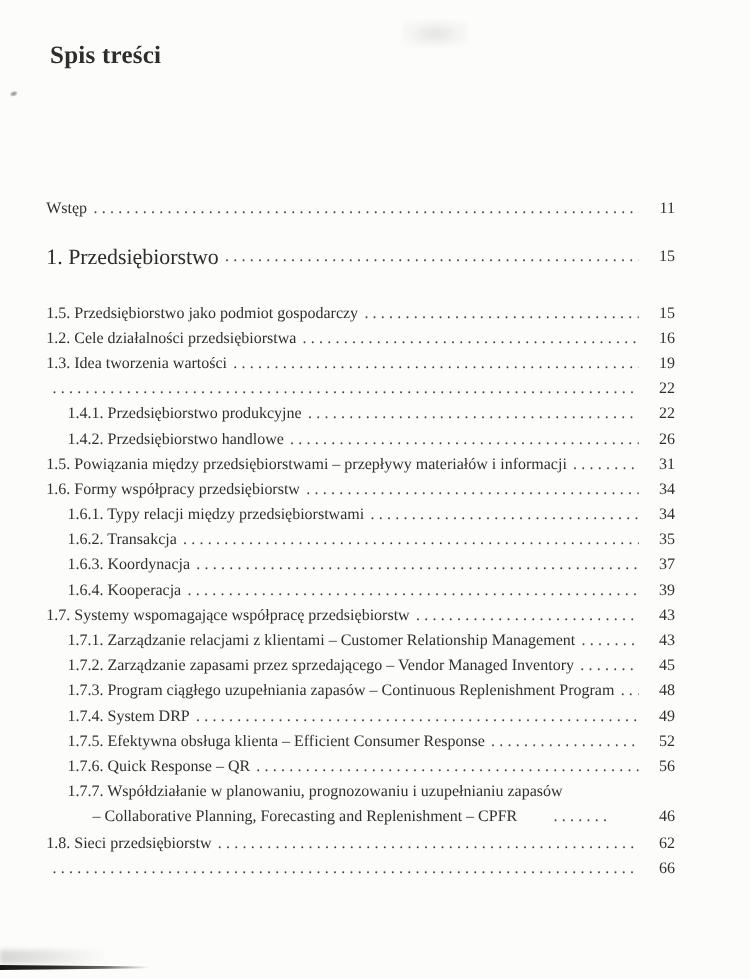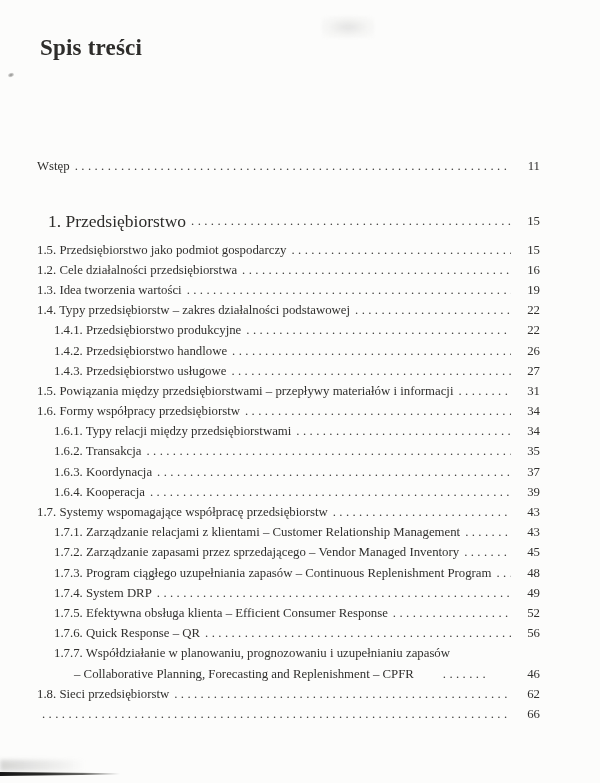--- a/index.html
+++ b/index.html
@@ -7,27 +7,27 @@
     width: 600px; height: 783px;
     background: #fcfcfb;
     overflow: hidden;
     position: relative;
     font-family: "Liberation Serif", "DejaVu Serif", serif;
     color: #31302e;
   }
   .page-title {
     position: absolute;
     left: 40px; top: 20px;
-    font-size: 23px;
+    font-size: 20px;
     letter-spacing: 0.2px;
     color: #2e2d2b;
   }
   .toc-block { position: absolute; left: 37px; right: 60px; }
   .wstep-block { top: 156px; }
-  .chapter-block { top: 208px; margin-left: 11px; }
+  .chapter-block { top: 192px; }
   .entries-block { top: 240px; }
   .row {
     display: flex;
     align-items: center;
     height: 20.2px;
     font-size: 12.8px;
   }
   .chapter-row { height: 26px; }
   .chapter-row .lbl { font-size: 17.5px; color: #2d2c2a; }
   .lvl2 { padding-left: 17px; }
@@ -117,38 +117,32 @@
     <span class="lbl">1.2. Cele działalności przedsiębiorstwa</span>
     <span class="dots"></span>
     <span class="pg">16</span>
   </div>
   <div class="row lvl1">
     <span class="lbl">1.3. Idea tworzenia wartości</span>
     <span class="dots"></span>
     <span class="pg">19</span>
   </div>
   <div class="row lvl1">
-    <span class="lbl">1.4. Typy przedsiębiorstw – zakres działalności podstawowej</span>
     <span class="dots"></span>
     <span class="pg">22</span>
   </div>
   <div class="row lvl2">
     <span class="lbl">1.4.1. Przedsiębiorstwo produkcyjne</span>
     <span class="dots"></span>
     <span class="pg">22</span>
   </div>
   <div class="row lvl2">
     <span class="lbl">1.4.2. Przedsiębiorstwo handlowe</span>
     <span class="dots"></span>
     <span class="pg">26</span>
-  </div>
-  <div class="row lvl2">
-    <span class="lbl">1.4.3. Przedsiębiorstwo usługowe</span>
-    <span class="dots"></span>
-    <span class="pg">27</span>
   </div>
   <div class="row lvl1">
     <span class="lbl">1.5. Powiązania między przedsiębiorstwami – przepływy materiałów i informacji</span>
     <span class="dots"></span>
     <span class="pg">31</span>
   </div>
   <div class="row lvl1">
     <span class="lbl">1.6. Formy współpracy przedsiębiorstw</span>
     <span class="dots"></span>
     <span class="pg">34</span>

